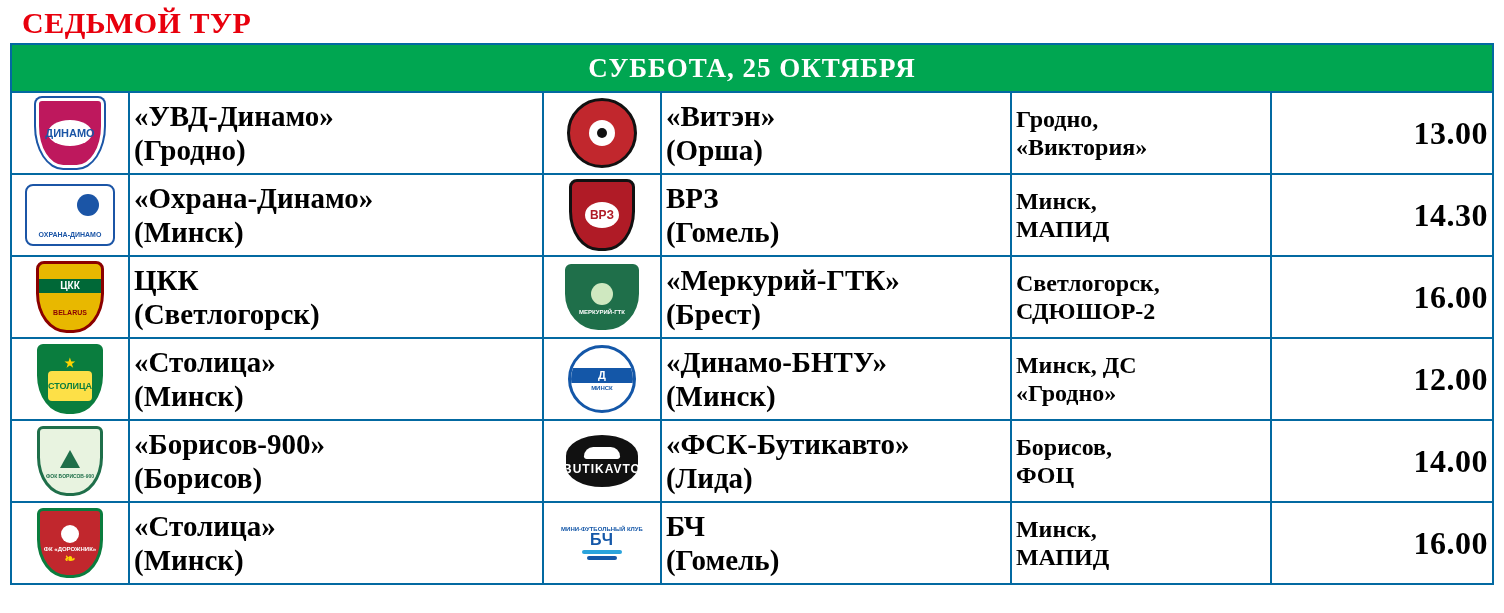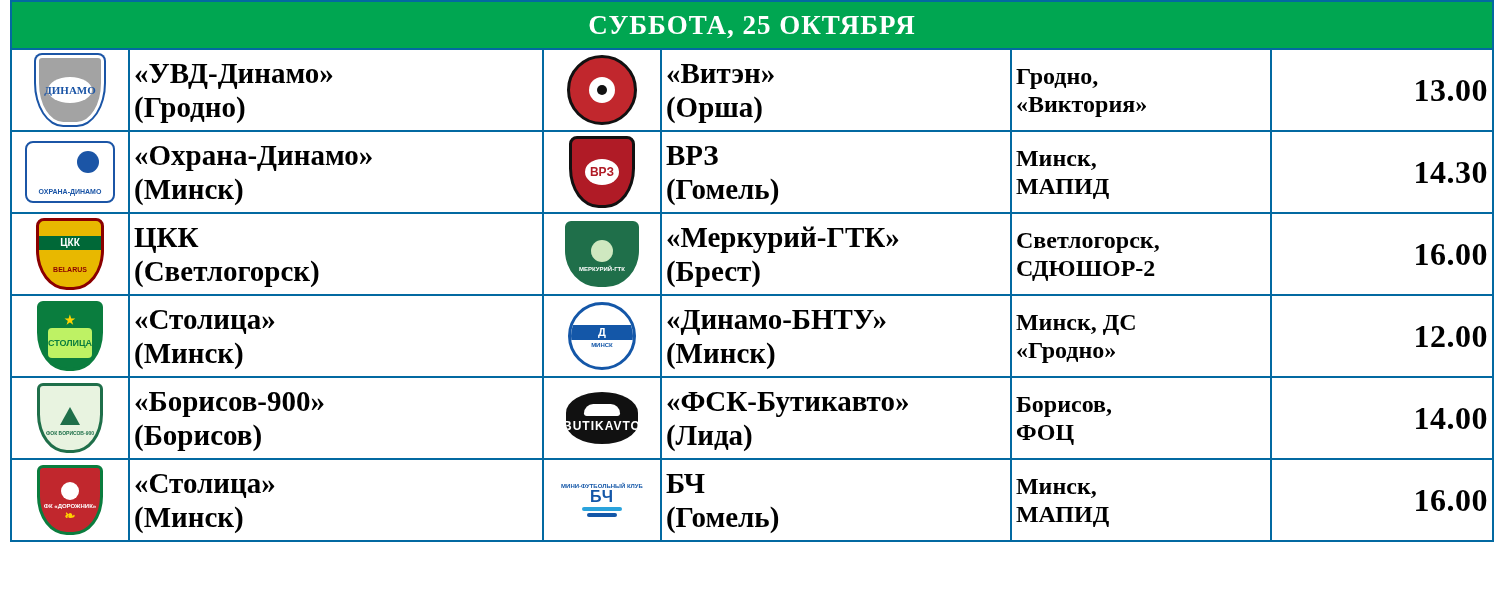--- a/index.html
+++ b/index.html
@@ -56,21 +56,21 @@
     display:flex;align-items:center;justify-content:center;
     font-size:7px;font-family:"Liberation Sans", sans-serif;font-weight:bold;
     color:#fff;line-height:1;overflow:hidden;
   }
   .shield{
     border-radius:6px 6px 40% 40%/6px 6px 60% 60%;
   }
   .circle{border-radius:50%;}
 
   
-  .lg-dinamo-grodno{background:#a3a3a3;border:3px solid #ffffff;box-shadow:0 0 0 2px #1b55a6;width:62px;height:64px;font-family:Liberation Serif, serif;}
+  .lg-dinamo-grodno{background:#be185d;border:3px solid #ffffff;box-shadow:0 0 0 2px #1b55a6;width:62px;height:64px;}
   .lg-dinamo-grodno .inner{width:44px;height:26px;border-radius:50%;background:#ffffff;color:#1b55a6;display:flex;align-items:center;justify-content:center;font-size:11px;}
 
   
   .lg-viten{background:#c1272d;border:3px solid #111;width:64px;height:64px;}
   .lg-viten .ball{width:26px;height:26px;border-radius:50%;background:#fff;position:relative;}
   .lg-viten .ball:after{content:"";position:absolute;left:8px;top:8px;width:10px;height:10px;background:#111;border-radius:50%;}
 
   
   .lg-ohrana{background:#ffffff;border:2px solid #1b55a6;width:86px;height:58px;border-radius:8px;color:#1b55a6;font-size:7px;}
   .lg-ohrana .b{width:22px;height:22px;border-radius:50%;background:#1b55a6;position:absolute;right:14px;top:8px;}
@@ -86,21 +86,21 @@
   .lg-ckk .bot{font-size:7px;color:#8b0000;padding-top:16px;}
 
   
   .lg-merk{background:#1f6f4a;border:3px solid #1f6f4a;width:68px;height:60px;border-radius:6px 6px 45% 45%/6px 6px 55% 55%;flex-direction:column;}
   .lg-merk .dot{width:22px;height:22px;border-radius:50%;background:#cfe8c0;margin-top:4px;}
   .lg-merk .cap{font-size:6px;margin-top:4px;}
 
   
   .lg-stol{background:#0a7d3e;border:3px solid #0a7d3e;width:60px;height:64px;border-radius:6px 6px 45% 45%/6px 6px 55% 55%;flex-direction:column;}
   .lg-stol .star{color:#ffd400;font-size:12px;line-height:1;}
-  .lg-stol .body{background:#bef264;width:44px;height:30px;border-radius:4px;margin-top:2px;display:flex;align-items:center;justify-content:center;color:#0a7d3e;font-size:9px;}
+  .lg-stol .body{background:#fde047;width:44px;height:30px;border-radius:4px;margin-top:2px;display:flex;align-items:center;justify-content:center;color:#0a7d3e;font-size:9px;}
 
   
   .lg-bntu{background:#ffffff;border:3px solid #1457a8;width:62px;height:62px;border-radius:50%;color:#1457a8;flex-direction:column;}
   .lg-bntu .band{background:#1457a8;color:#fff;width:100%;text-align:center;font-size:11px;padding:2px 0;}
   .lg-bntu .sub{font-size:6px;margin-top:2px;}
 
   
   .lg-bor{background:#e8f3e0;border:3px solid #1f6f4a;width:60px;height:64px;border-radius:6px 6px 45% 45%/6px 6px 55% 55%;flex-direction:column;color:#1f6f4a;}
   .lg-bor .tower{width:0;height:0;border-left:10px solid transparent;border-right:10px solid transparent;border-bottom:18px solid #1f6f4a;margin-top:6px;}
   .lg-bor .cap{font-size:5px;margin-top:6px;}
@@ -121,20 +121,21 @@
   .lg-bch .cap{font-size:6px;color:#1457a8;}
   .lg-bch .big{font-size:16px;color:#1457a8;font-weight:bold;letter-spacing:1px;}
   .lg-bch .wave{width:40px;height:4px;background:#2aa3dc;border-radius:3px;margin-top:2px;}
   .lg-bch .wave2{width:30px;height:4px;background:#1457a8;border-radius:3px;margin-top:2px;}
 </style>
 </head>
 <body>
 
 <div class="page">
 
+  <div class="title">СЕДЬМОЙ ТУР</div>
 
   <table class="schedule">
     <colgroup>
       <col style="width:118px">
         <col>
         <col style="width:118px">
         <col style="width:350px">
         <col style="width:260px">
         <col style="width:222px">
     </colgroup>

